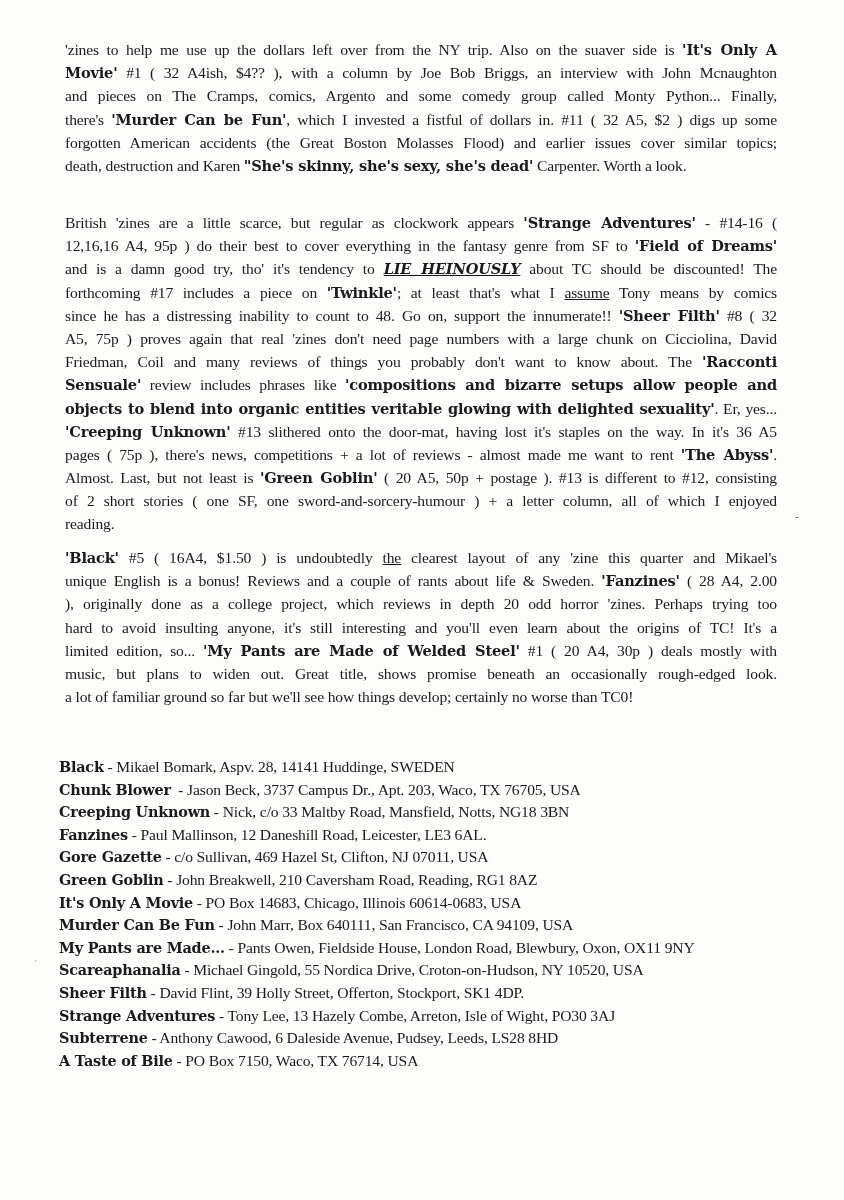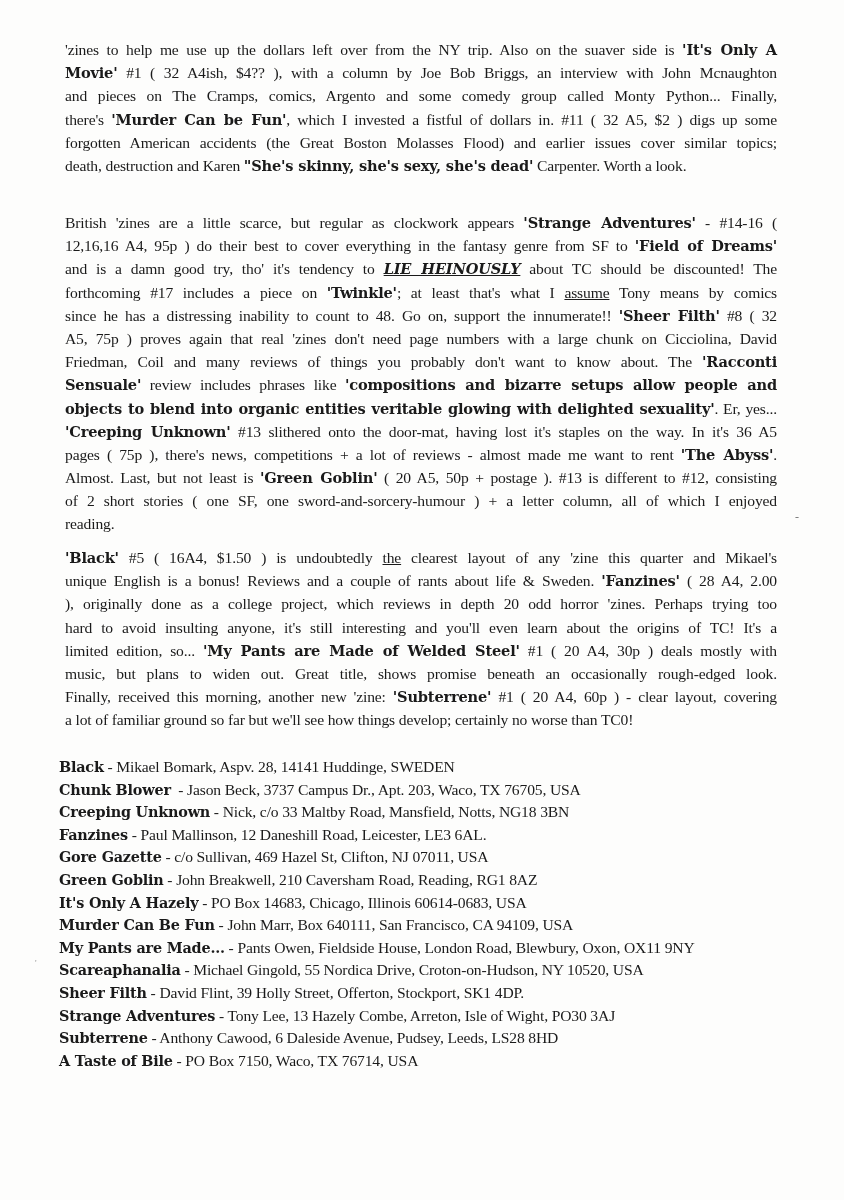--- a/index.html
+++ b/index.html
@@ -56,32 +56,31 @@
       <span class="line"><span>of 2 short stories ( one SF, one sword-and-sorcery-humour ) +  a letter column, all of which I enjoyed</span></span>
       <span class="line last"><span>reading.</span></span>
     </div>
   <div class="para" id="p3">
       <span class="line"><b>'Black'</b><span> #5 ( 16A4, $1.50 ) is undoubtedly </span><span class="u">the</span><span> clearest layout of any 'zine this quarter and Mikael's</span></span>
       <span class="line"><span>unique English is a bonus! Reviews and a couple of rants about life &amp; Sweden. </span><b>'Fanzines'</b><span> ( 28 A4, 2.00</span></span>
       <span class="line"><span>), originally done as a college project, which reviews in depth 20 odd horror 'zines. Perhaps trying too</span></span>
       <span class="line"><span>hard to avoid insulting anyone, it's still interesting and you'll even learn about the origins of TC! It's a</span></span>
       <span class="line"><span>limited edition, so... </span><b>'My Pants are Made of Welded Steel'</b><span> #1 ( 20 A4, 30p ) deals mostly with</span></span>
       <span class="line"><span>music, but plans to widen out. Great title, shows promise beneath an occasionally rough-edged look.</span></span>
-      <span class="line"><span>Finally, received this morning, another new 'zine: </span><b>'Subterrene'</b><span> #1 ( 20 A4, 60p ) - clear layout, covering</span></span>
       <span class="line last"><span>a lot of familiar ground so far but we'll see how things develop; certainly no worse than TC0!</span></span>
     </div>
 
   <div class="addr" id="addr">
       <span class="row"><b>Black</b><span style="white-space: pre;"> - </span><span>Mikael Bomark, Aspv. 28, 14141 Huddinge, SWEDEN</span></span>
       <span class="row"><b>Chunk Blower</b><span style="white-space: pre;">  - </span><span>Jason Beck, 3737 Campus Dr., Apt. 203, Waco, TX 76705, USA</span></span>
       <span class="row"><b>Creeping Unknown</b><span style="white-space: pre;"> - </span><span>Nick, c/o 33 Maltby Road, Mansfield, Notts, NG18 3BN</span></span>
       <span class="row"><b>Fanzines</b><span style="white-space: pre;"> - </span><span>Paul Mallinson, 12 Daneshill Road, Leicester, LE3 6AL.</span></span>
       <span class="row"><b>Gore Gazette</b><span style="white-space: pre;"> - </span><span>c/o Sullivan, 469 Hazel St, Clifton, NJ 07011, USA</span></span>
       <span class="row"><b>Green Goblin</b><span style="white-space: pre;"> - </span><span>John Breakwell, 210 Caversham Road, Reading, RG1 8AZ</span></span>
-      <span class="row"><b>It's Only A Hazely</b><span style="white-space: pre;"> - </span><span>PO Box 14683, Chicago, Illinois 60614-0683, USA</span></span>
+      <span class="row"><b>It's Only A Movie</b><span style="white-space: pre;"> - </span><span>PO Box 14683, Chicago, Illinois 60614-0683, USA</span></span>
       <span class="row"><b>Murder Can Be Fun</b><span style="white-space: pre;"> - </span><span>John Marr, Box 640111, San Francisco, CA 94109, USA</span></span>
       <span class="row"><b>My Pants are Made...</b><span style="white-space: pre;"> - </span><span>Pants Owen, Fieldside House, London Road, Blewbury, Oxon, OX11 9NY</span></span>
       <span class="row"><b>Scareaphanalia</b><span style="white-space: pre;"> - </span><span>Michael Gingold, 55 Nordica Drive, Croton-on-Hudson, NY 10520, USA</span></span>
       <span class="row"><b>Sheer Filth</b><span style="white-space: pre;"> - </span><span>David Flint, 39 Holly Street, Offerton, Stockport, SK1 4DP.</span></span>
       <span class="row"><b>Strange Adventures</b><span style="white-space: pre;"> - </span><span>Tony Lee, 13 Hazely Combe, Arreton, Isle of Wight, PO30 3AJ</span></span>
       <span class="row"><b>Subterrene</b><span style="white-space: pre;"> - </span><span>Anthony Cawood, 6 Daleside Avenue, Pudsey, Leeds, LS28 8HD</span></span>
       <span class="row"><b>A Taste of Bile</b><span style="white-space: pre;"> - </span><span>PO Box 7150, Waco, TX 76714, USA</span></span>
     </div>
 
   <span class="stray" id="stray1">-</span>

